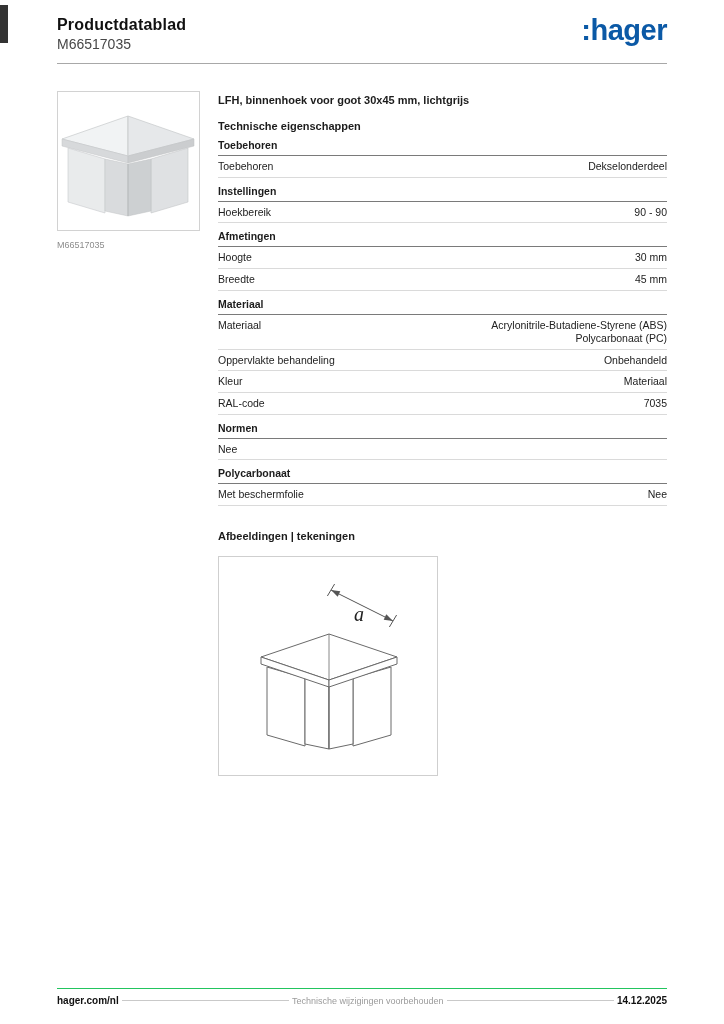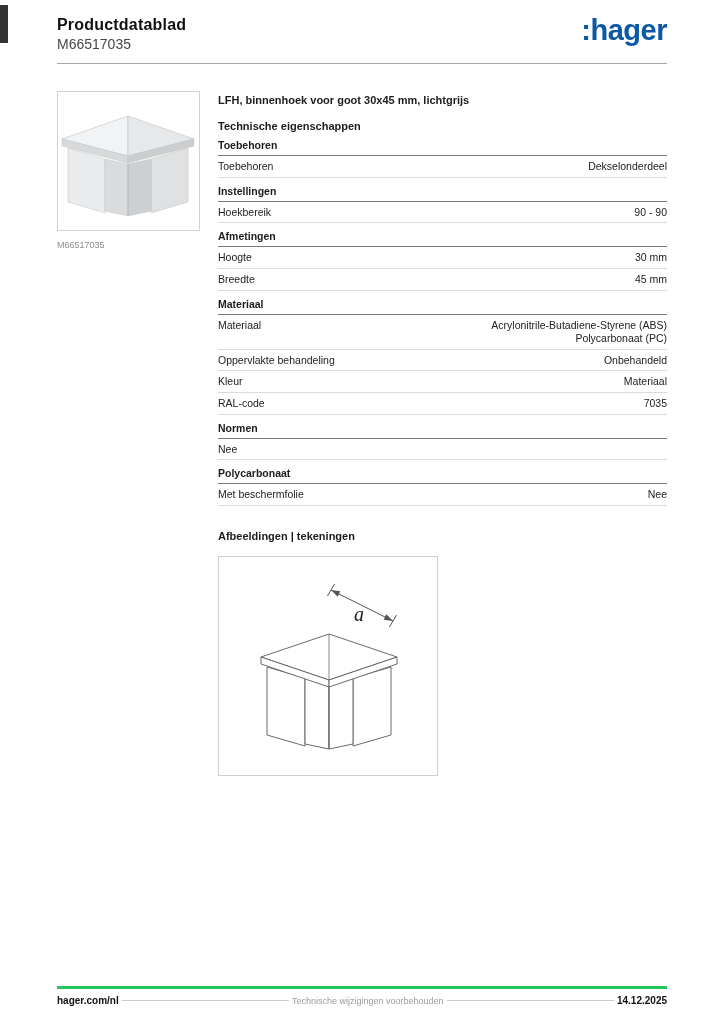--- a/index.html
+++ b/index.html
@@ -32,21 +32,21 @@
   .spec-section-title { font-size:10.5px; font-weight:bold; padding-bottom:4px; border-bottom:1px solid #7a7a7a; }
   .spec-row { display:flex; justify-content:space-between; gap:12px; font-size:10.5px;
               padding:4px 0 3px 0; border-bottom:1px solid #dadada; line-height:1.3; }
   .spec-label { color:#222; }
   .spec-value { color:#222; text-align:right; white-space:pre-line; }
 
   .drawings-heading { font-size:11px; font-weight:bold; margin-top:24px; }
   .drawing-box { width:220px; height:220px; border:1px solid #cfcfcf; margin-top:14px; background:#fff; }
 
   .footer { position:absolute; left:57px; right:57px; bottom:18px;
-            border-top:3px solid #22c55e; padding-top:6px;
+            border-top:1px solid #22c55e; padding-top:6px;
             display:flex; align-items:center; gap:3px;justify-content:space-between; }
   .footer-left { font-size:10px; font-weight:bold; color:#111; white-space:nowrap; }
   .footer-sep { flex:1; height:1px; background:#c9c9c9; }
   .footer-center { font-size:9px; color:#9b9b9b; white-space:nowrap; }
   .footer-right { font-size:10px; font-weight:bold; color:#111; white-space:nowrap; }
 
   .dim-label { font-family:"Liberation Serif", serif; font-style:italic; font-size:20px; fill:#222; }
 </style>
 </head>
 <body>

